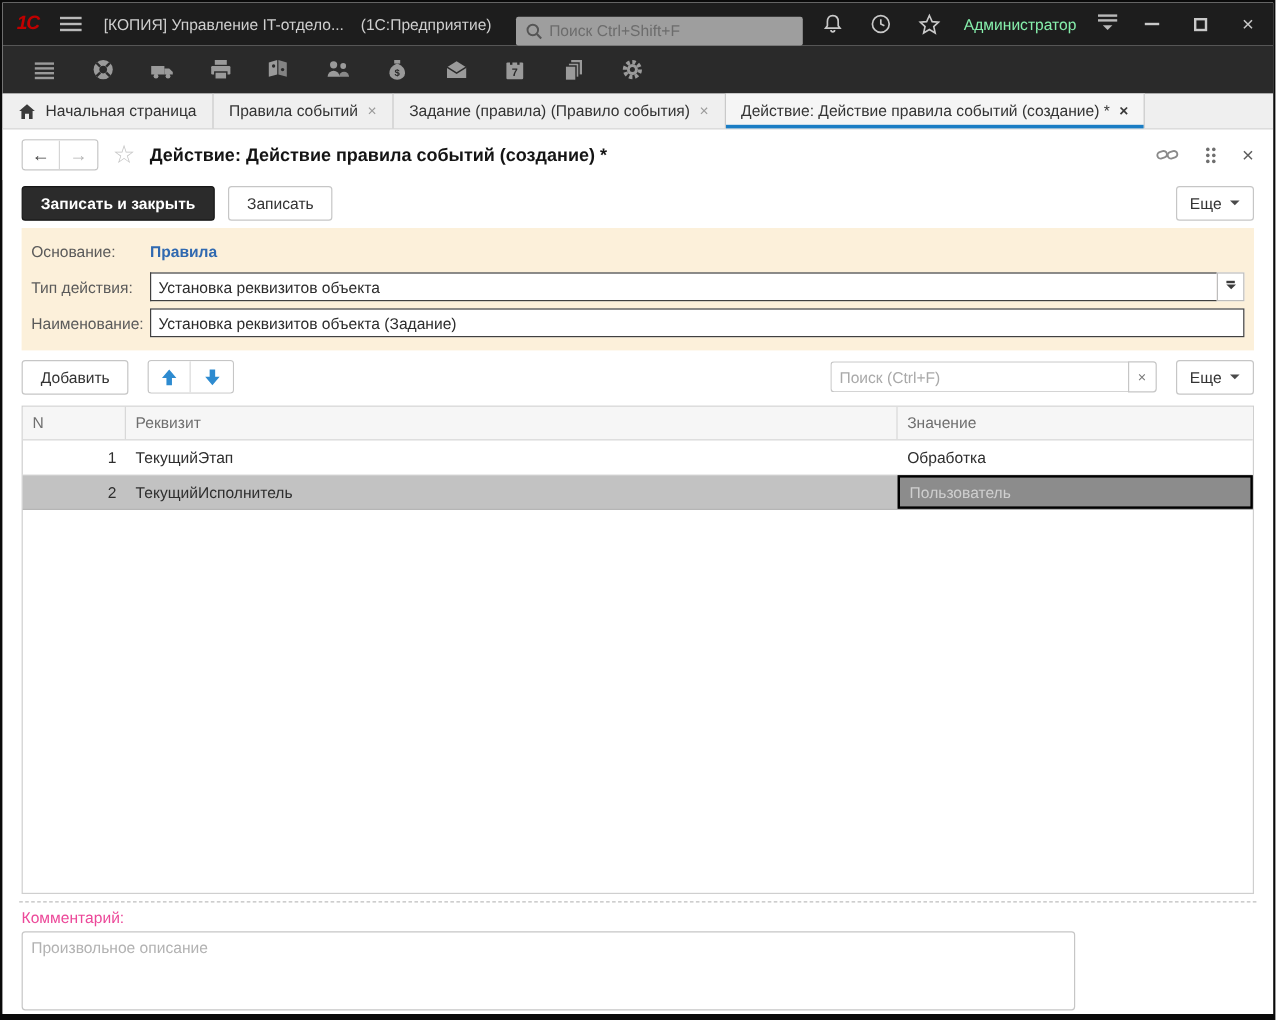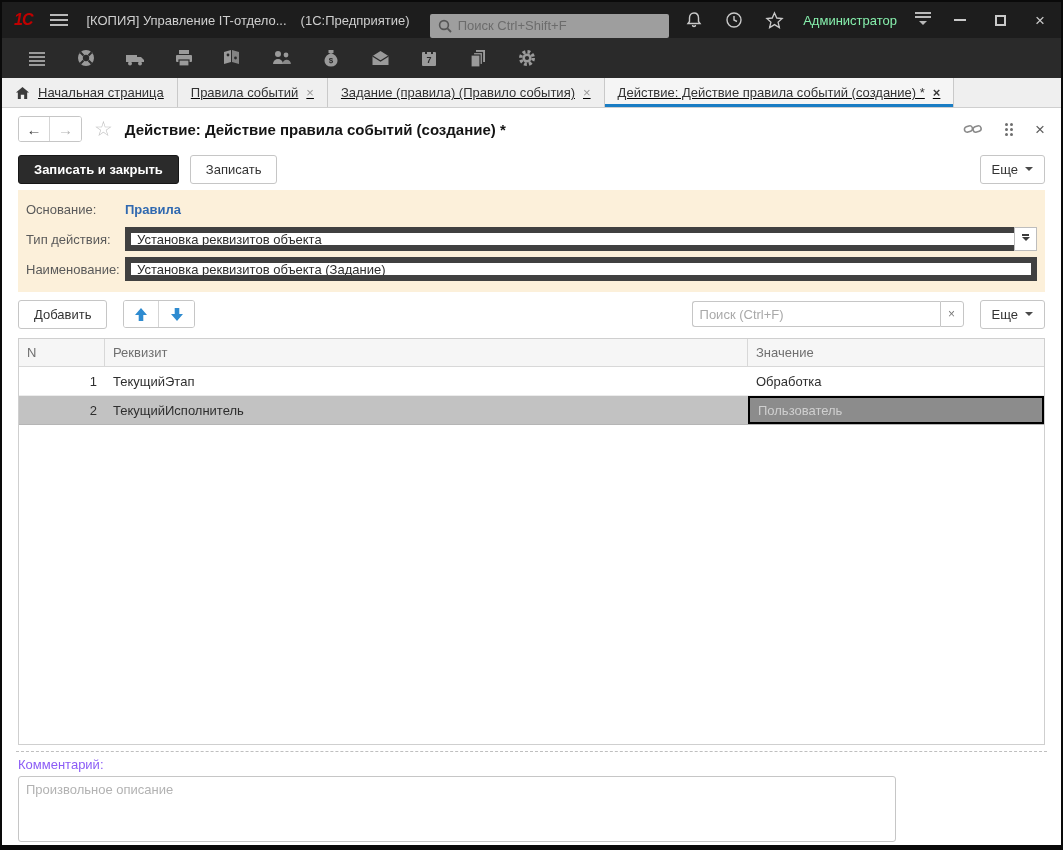--- a/index.html
+++ b/index.html
@@ -32,21 +32,21 @@
   .win-min { width:12px; height:2px; background:#c9c9c9; }
   .win-max { width:11px; height:11px; border:2px solid #c9c9c9; }
   .win-close { font-size:17px; color:#c9c9c9; line-height:1; }
   
   .toolbar {
     height:40px; background:#2a2a2a; display:flex; align-items:center;
     gap:27px; padding-left:24px;
   }
   .toolbar .ico { width:22px; height:22px; display:inline-flex; align-items:center; justify-content:center; cursor:pointer; }
   
-  .tabbar { height:30px; background:#efefef; display:flex; align-items:stretch; border-bottom:1px solid #cfcfcf;text-decoration:underline; }
+  .tabbar { height:30px; background:#efefef; display:flex; align-items:stretch; border-bottom:1px solid #cfcfcf; }
   .tab {
     display:flex; align-items:center; gap:8px; padding:0 13px; font-size:13px; color:#333;
     border-right:1px solid #c9c9c9; cursor:pointer; white-space:nowrap; position:relative;
   }
   .tab .x { color:#9a9a9a; font-size:13px; line-height:1; }
   .tab.active { background:#f5f5f5; }
   .tab.active .x { color:#3a3a3a; font-weight:bold; }
   .tab.active::after { content:""; position:absolute; left:0; right:0; bottom:0; height:3px; background:#1a7dc4; }
   
   .caption { height:42px; display:flex; align-items:center; padding:0 16px; gap:10px; background:#fff; }
@@ -72,21 +72,21 @@
   }
   .btn-more { margin-left:auto; display:inline-flex; align-items:center; gap:7px; padding:6px 11px; }
   .tri-dn { width:0; height:0; border:4px solid transparent; border-top-color:#4a4a4a; margin-top:4px; }
   
   .panel { background:#fcf0da; margin:2px 16px 0; padding:5px 8px 9px; }
   .frow { display:flex; align-items:center; min-height:28px; }
   .frow + .frow { margin-top:2px; }
   .flabel { width:99px; font-size:13px; color:#5a5a5a; flex:none; }
   .flink { font-size:13px; font-weight:bold; color:#3069b0; cursor:pointer; }
   .finput {
-    flex:1; height:24px; border:6px solid #404040; background:#fff; font-size:13px;
+    flex:1; height:24px; border:1px solid #404040; background:#fff; font-size:13px;
     color:#2c2c2c; padding:0 6px; font-family:"Liberation Sans", sans-serif; outline:none;
   }
   .ddwrap { flex:1; display:flex; }
   .ddwrap .finput { border-right:none; }
   .ddbtn {
     width:23px; height:24px; border:1px solid #bdbdbd; background:#fff; cursor:pointer;
     display:flex; flex-direction:column; align-items:center; justify-content:center; gap:1px;
   }
   .ddbtn i { width:7px; height:2px; background:#3c3c3c; display:block; }
   .ddbtn .tri { width:0; height:0; border:4px solid transparent; border-top-color:#3c3c3c; background:none; }
@@ -118,21 +118,21 @@
   .tbody-row { height:29px; color:#2e2e2e; border-bottom:1px solid #ececec; }
   .tbody-row .c-n { justify-content:flex-end; }
   .tbody-row.selected { background:#c2c2c2; border-bottom-color:#b5b5b5; }
   .cell-focus {
     background:#8c8c8c; border:2px solid #000; color:#cfcfcf;
     align-self:stretch; display:flex; align-items:center;
   }
   
   .splitter { border-top:1px dashed #bfbfbf; margin:6px 14px 0; }
   .comment { padding:5px 16px 0; }
-  .comment-label { font-size:13px; color:#8b5cf6; margin-bottom:4px; }
+  .comment-label { font-size:13px; color:#ec4899; margin-bottom:4px; }
   .comment textarea {
     width:878px; height:66px; border:1px solid #c6c6c6; border-radius:3px; resize:none;
     font-family:"Liberation Sans", sans-serif; font-size:13px; color:#333; padding:5px 7px; outline:none;
   }
   .comment textarea::placeholder { color:#b2b2b2; }
   svg { display:block; }
 </style>
 </head>
 <body>
 

